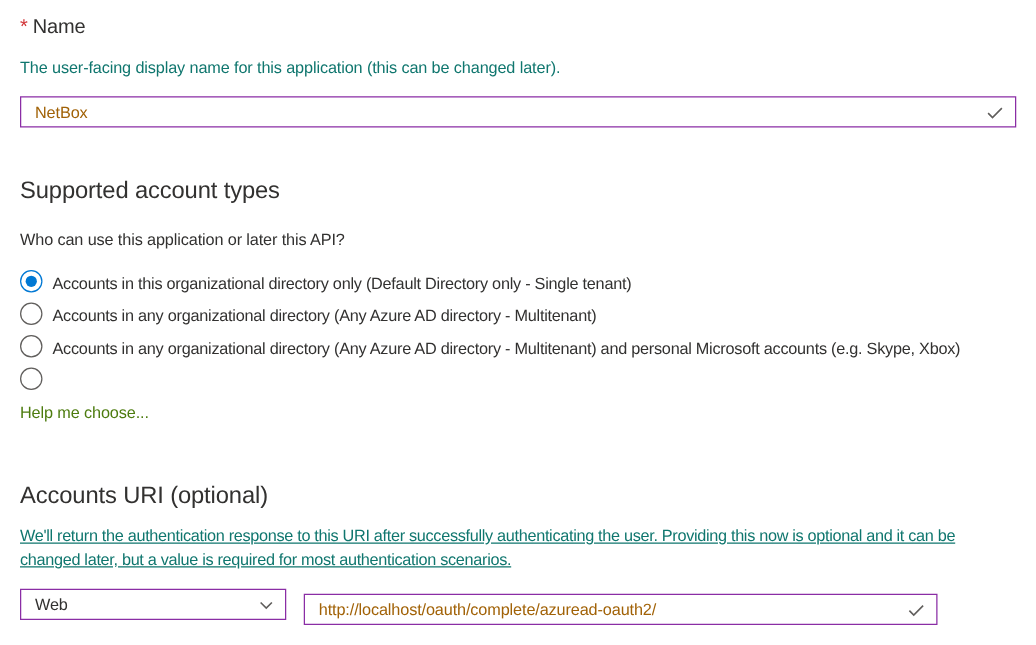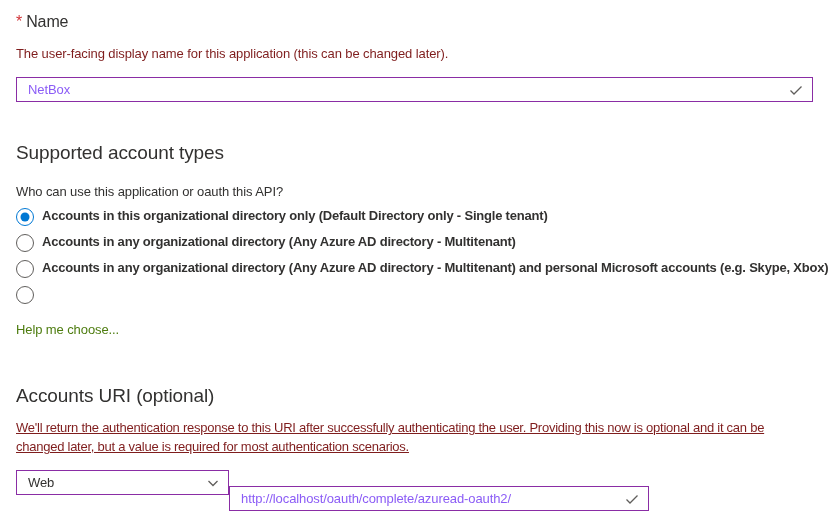--- a/index.html
+++ b/index.html
@@ -10,51 +10,51 @@
     font-family: "Liberation Sans", "DejaVu Sans", sans-serif;
     color: #323130;
     letter-spacing: -0.1px;
     overflow: hidden;
   }
   .page { padding: 12px 16px 4px 16px; border-radius: 31px; }
 
   .field-label { font-size: 16px; line-height: 20px; font-weight: 400; color: #323130; }
   .required { color: #d13438; margin-right: 4px; }
 
-  .desc { font-size: 13px; line-height: 19px; margin: 12px 0 0 0; color: #7f1d1d; }
+  .desc { font-size: 13px; line-height: 19px; margin: 12px 0 0 0; color: #0f766e; }
   .desc-wide { letter-spacing: -0.25px; max-width: 801px; text-decoration: underline; }
 
   .input-wrap {
     position: relative;
     margin-top: 14px;
     height: 25px;
     border: 1px solid #8a2da5;
     background: #fff;
     display: flex; align-items: center;
   }
   .input-wrap input {
     border: none; outline: none;
     width: 100%; height: 100%;
-    font-family: inherit; font-size: 13px; color: #8b5cf6;
+    font-family: inherit; font-size: 13px; color: #a16207;
     letter-spacing: -0.1px;
     padding: 0 30px 0 11px;
     background: transparent;
   }
   .check-icon {
     position: absolute; right: 8px; top: 50%; transform: translateY(-50%);
     width: 16px; height: 16px; pointer-events: none;
   }
 
   .section-title { font-size: 19px; line-height: 20px; font-weight: 400; margin-top: 41px; }
   .question { font-size: 13px; line-height: 16px; margin-top: 21px; }
 
   .radio-group { margin-top: 8px; }
   .radio-row {
-    display: flex; align-items: flex-start;
-    height: 26px; cursor: pointer; font-weight: bold;
+    display: flex; align-items: flex-end;
+    height: 26px; cursor: pointer;
   }
   .radio {
     width: 18px; height: 18px; border-radius: 50%;
     border: 1px solid #605e5c;
     flex: 0 0 18px;
     position: relative; background: #fff;
   }
   .radio.selected { border: 1.5px solid #0078d4; }
   .radio.selected::after {
     content: ""; position: absolute;
@@ -69,56 +69,56 @@
 
   .help-link {
     display: inline-block;
     margin-top: 10px;
     font-size: 13px; line-height: 16px;
     color: #4d7c0f; text-decoration: none; cursor: pointer;
   }
 
   .redirect-title { margin-top: 48px; }
 
-  .uri-row { display: flex; margin-top: 14px; }
+  .uri-row { display: flex; gap: 14px; margin-top: 14px; }
   .select-box {
     position: relative;
     width: 213px; height: 25px;
     border: 1px solid #8a2da5; background: #fff;
     display: flex; align-items: center;
     font-size: 13px; color: #323130;
     padding: 0 28px 0 11px;
     cursor: pointer;
   }
   .chevron-icon {
     position: absolute; right: 8px; top: 50%; transform: translateY(-50%);
     width: 14px; height: 14px; pointer-events: none;
   }
-  .uri-input-wrap { width: 420px; margin-top: 16px; }
+  .uri-input-wrap { width: 507px; margin-top: 4px; }
 </style>
 </head>
 <body>
 
 <div class="page">
 
   
   <div class="field-label">
     <span class="required">*</span><span>Name</span>
   </div>
   <p class="desc">The user-facing display name for this application (this can be changed later).</p>
   <div class="input-wrap">
     <input type="text" value="NetBox" style="">
     <svg class="check-icon" viewBox="0 0 16 16">
       <path d="M2.5 8.5 L6 12 L13.5 4.5" stroke="#605e5c" stroke-width="1.3" fill="none"></path>
     </svg>
   </div>
 
   
   <div class="section-title">Supported account types</div>
-  <div class="question">Who can use this application or oauth this API?</div>
+  <div class="question">Who can use this application or later this API?</div>
 
   <div class="radio-group">
     <label class="radio-row">
       <span class="radio selected"></span>
       <span class="radio-label">Accounts in this organizational directory only (Default Directory only - Single tenant)</span>
     </label>
     <label class="radio-row">
       <span class="radio"></span>
       <span class="radio-label">Accounts in any organizational directory (Any Azure AD directory - Multitenant)</span>
     </label>

